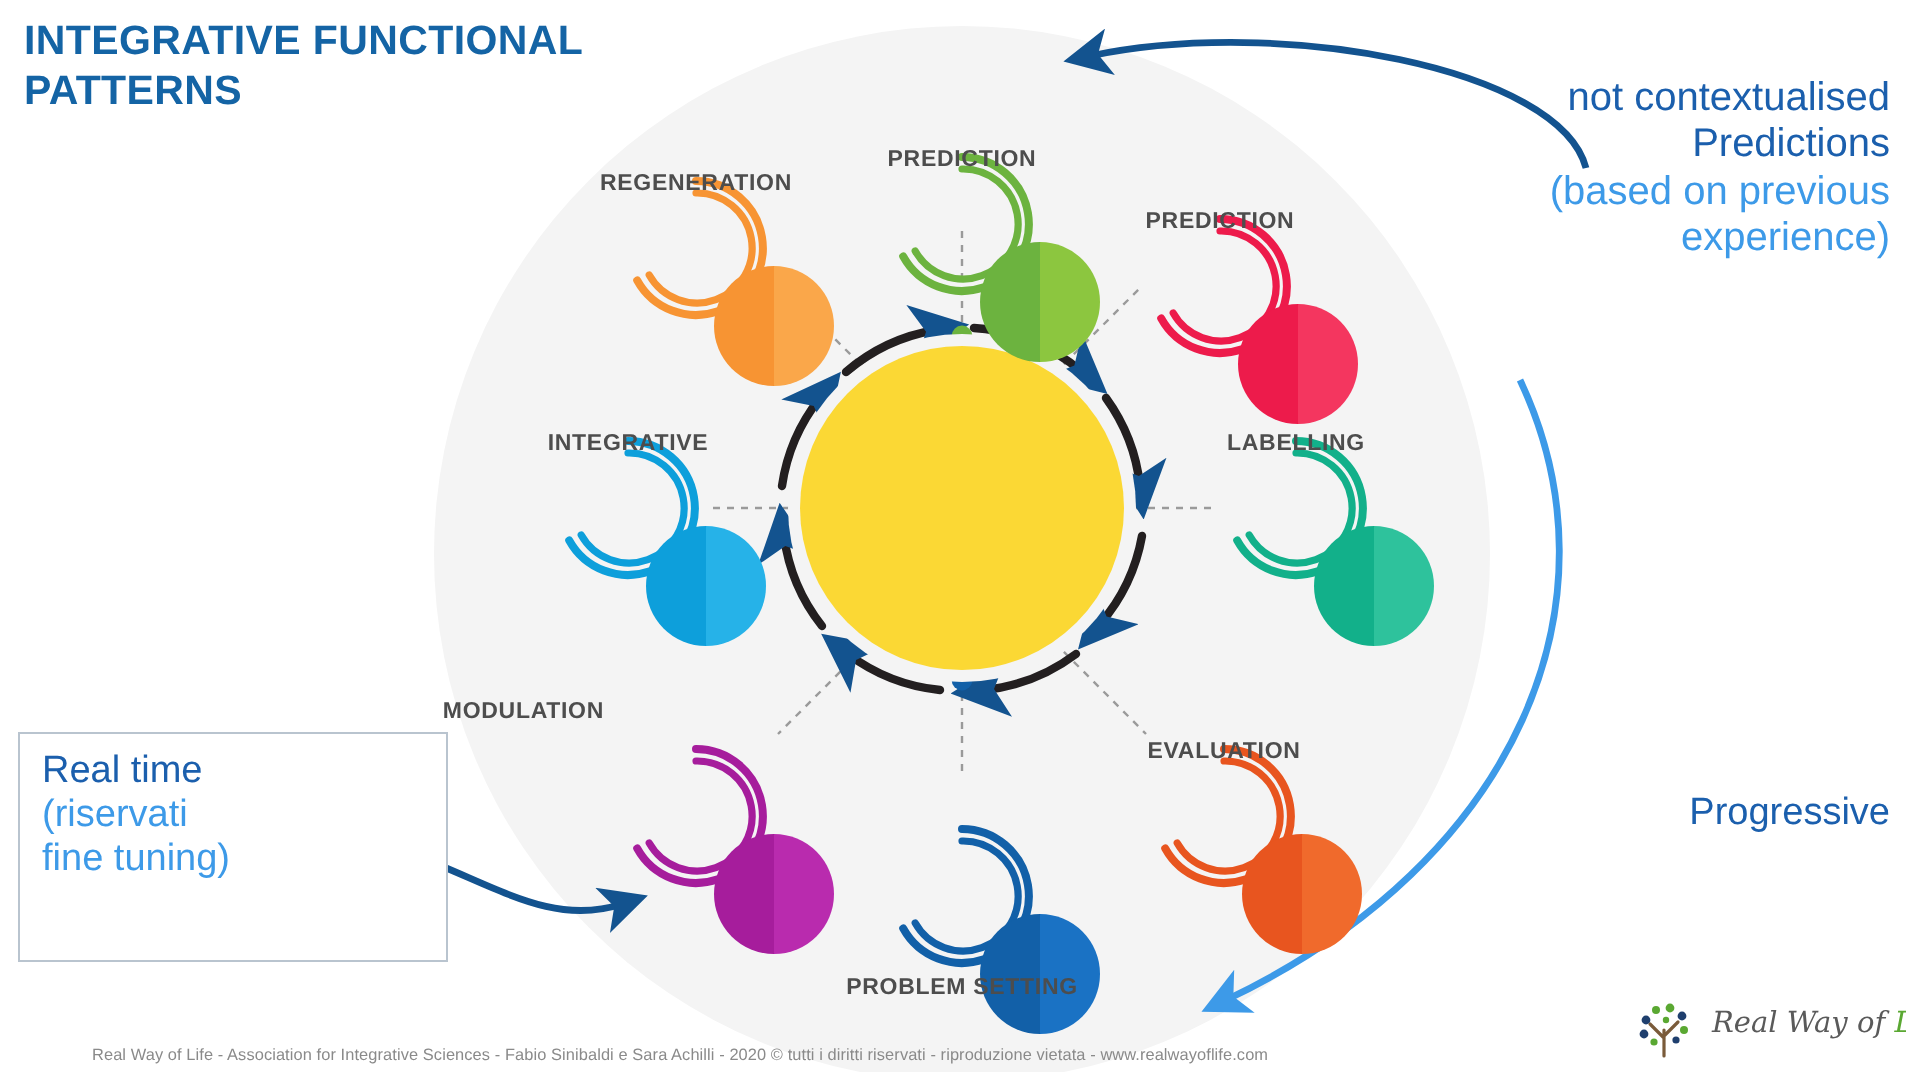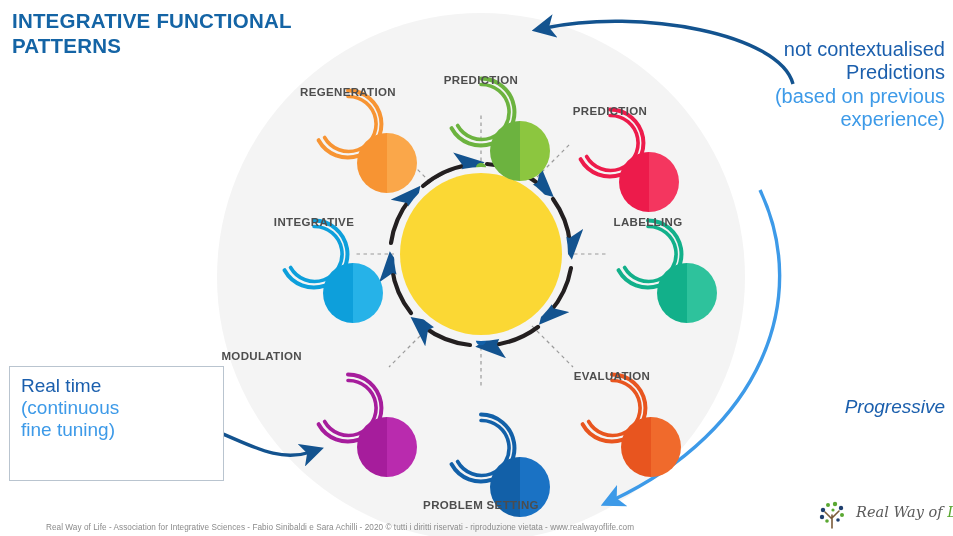--- a/index.html
+++ b/index.html
@@ -32,35 +32,35 @@
     position:absolute;left:9px;top:9px;width:60px;height:60px;border-radius:50%;
     overflow:hidden;
   }
   .node .disc .lh{position:absolute;left:0;top:0;width:50%;height:100%;}
   .node .disc .rh{position:absolute;right:0;top:0;width:50%;height:100%;}
   .node .label{
     position:absolute;white-space:nowrap;color:#4d4d4d;
     font-size:11.5px;font-weight:bold;letter-spacing:.35px;
   }
   .lbl-top{left:0;top:-62px;transform:translateX(-50%);margin-top:24px;}
-  .lbl-bottom{left:0;top:51px;transform:translateX(-50%);}
+  .lbl-bottom{left:0;top:40px;transform:translateX(-50%);}
   .lbl-tl{left:-46px;top:-58px;transform:translateX(-100%);}
 
   
   .hub{
     position:absolute;left:400px;top:173px;width:162px;height:162px;border-radius:50%;
     background:#fbd834;box-shadow:0 0 0 6px #f4f4f4;
   }
 
   
   .anno{position:absolute;line-height:1.17;}
   .anno .l1{color:#1b5fad;}
   .anno .l2{color:#3d9ae8;}
   .anno-tr{right:8px;top:38px;text-align:right;font-size:20px;width:280px;}
-  .anno-br{right:8px;top:396px;text-align:right;font-size:19px;width:300px;font-style:italic;}
+  .anno-br{right:8px;top:396px;text-align:right;font-size:19px;width:300px;}
   .anno-box{
     left:9px;top:366px;width:215px;height:115px;border:1px solid #b9c4cf;
     background:#ffffff;box-sizing:border-box;padding:8px 10px 0 11px;font-size:19px;
     text-align:left;
   }
 
   
   .footer-text{
     position:absolute;left:10px;top:523px;color:#8a8a8a;font-size:8.2px;
     letter-spacing:.05px;white-space:nowrap;margin-left:36px;
@@ -251,21 +251,21 @@
     <div class="l2">(based on previous</div>
     <div class="l2">experience)</div>
   </div>
 
   <div class="anno anno-br">
     <div class="l1">Progressive</div>
   </div>
 
   <div class="anno anno-box">
     <div class="l1">Real time</div>
-    <div class="l2">(continuous</div>
+    <div class="l2">(riservati</div>
     <div class="l2">fine tuning)</div>
   </div>
 
   <div class="footer-text">Real Way of Life - Association for Integrative Sciences - Fabio Sinibaldi e Sara Achilli - 2020 © tutti i diritti riservati - riproduzione vietata - www.realwayoflife.com</div>
 
   <div class="logo">
     <svg width="42" height="30" viewBox="0 0 42 30">
       <path d="M20,28 L20,15 M20,19 L13,12 M20,18 L27,11" stroke="#7a5b3a" stroke-width="1.6" fill="none" stroke-linecap="round"></path>
       <circle cx="11" cy="10" r="2.2" fill="#1f3f6e"></circle>
       <circle cx="16" cy="5" r="2.0" fill="#5aa832"></circle>

